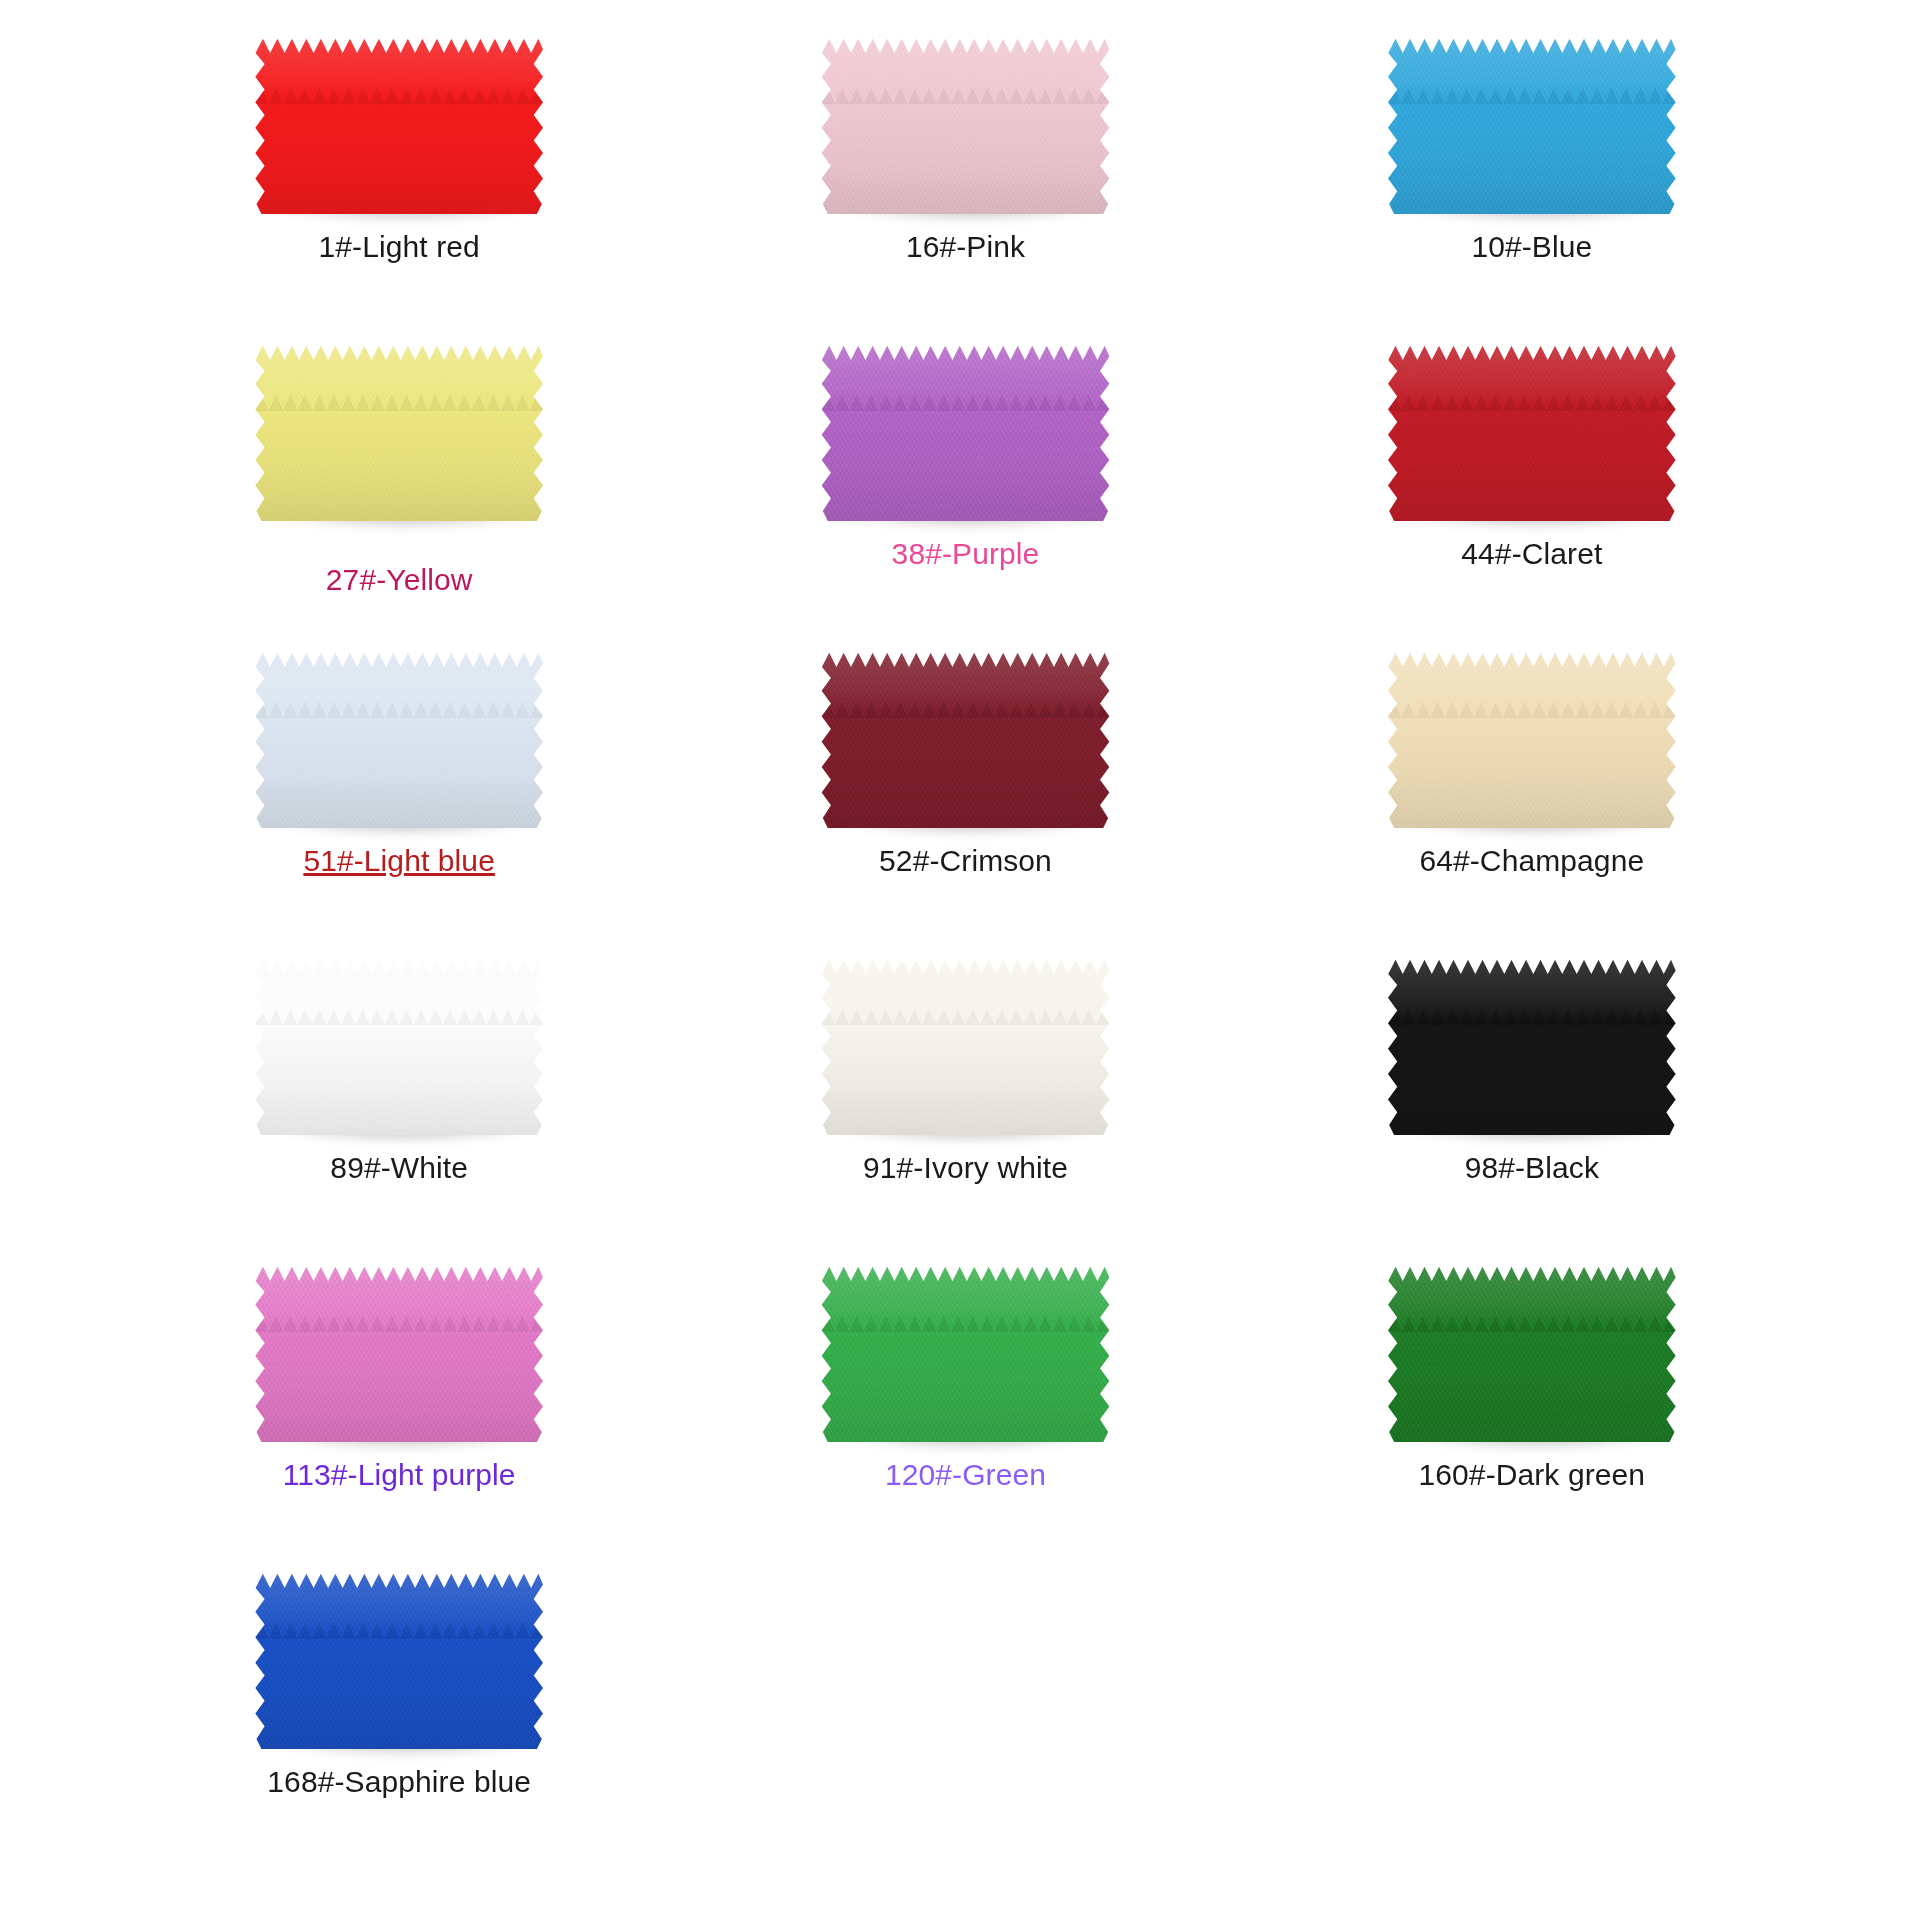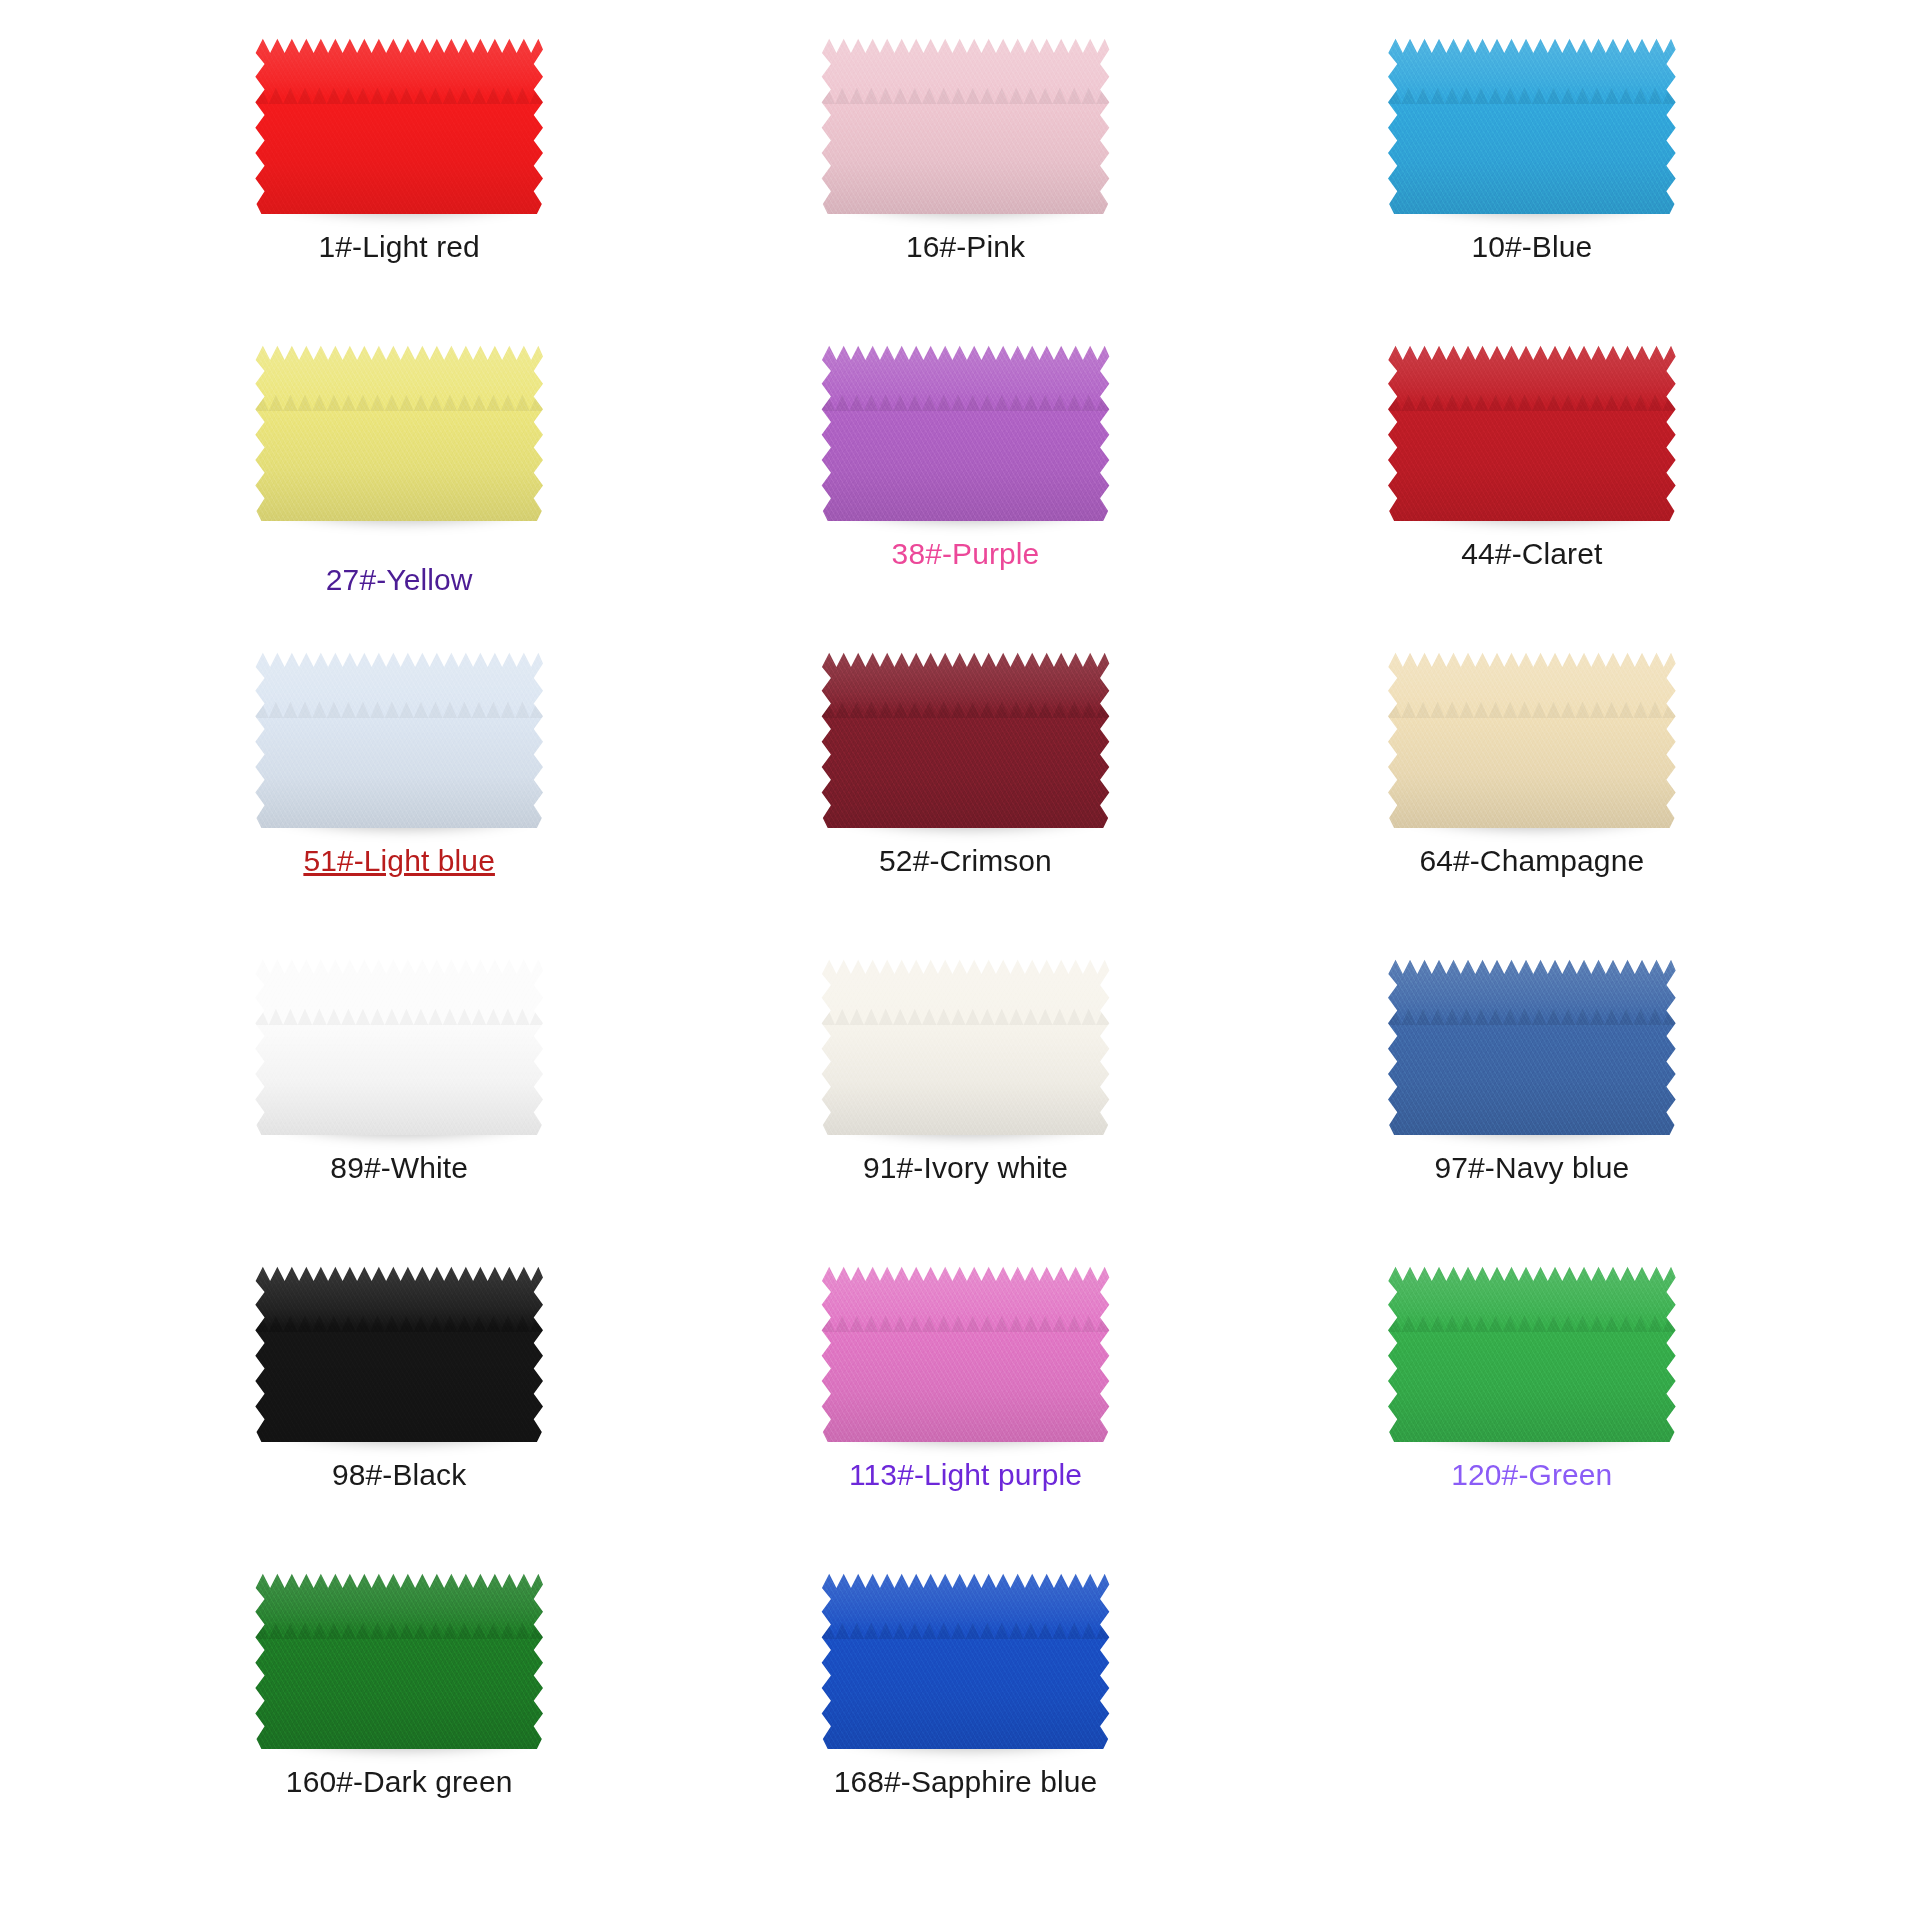--- a/index.html
+++ b/index.html
@@ -182,21 +182,21 @@
     <div class="cell">
       <div class="swatch-wrap">
         <div class="shadow"></div>
         <div class="swatch">
           <div class="base" style="background: rgb(236, 230, 126);"></div>
           <div class="shade"></div>
           <div class="weave"></div>
           <div class="fold" style="background: rgba(0, 0, 0, 0.09);"></div>
         </div>
       </div>
-      <div class="caption" style="color: #4c1d95; margin-top: 31px;">27#-Yellow</div>
+      <div class="caption" style="color: #be185d; margin-top: 31px;">27#-Yellow</div>
     </div>
     <div class="cell">
       <div class="swatch-wrap">
         <div class="shadow"></div>
         <div class="swatch">
           <div class="base" style="background: rgb(177, 99, 198);"></div>
           <div class="shade"></div>
           <div class="weave"></div>
           <div class="fold" style="background: rgba(0, 0, 0, 0.12);"></div>
         </div>
@@ -267,32 +267,20 @@
       <div class="swatch-wrap">
         <div class="shadow"></div>
         <div class="swatch">
           <div class="base" style="background: rgb(247, 244, 236);"></div>
           <div class="shade"></div>
           <div class="weave"></div>
           <div class="fold" style="background: rgba(0, 0, 0, 0.07);"></div>
         </div>
       </div>
       <div class="caption" style="color: rgb(26, 26, 26);">91#-Ivory white</div>
-    </div>
-    <div class="cell">
-      <div class="swatch-wrap">
-        <div class="shadow"></div>
-        <div class="swatch">
-          <div class="base" style="background: rgb(63, 104, 168);"></div>
-          <div class="shade"></div>
-          <div class="weave"></div>
-          <div class="fold" style="background: rgba(0, 0, 0, 0.14);"></div>
-        </div>
-      </div>
-      <div class="caption" style="color: rgb(26, 26, 26);">97#-Navy blue</div>
     </div>
     <div class="cell">
       <div class="swatch-wrap">
         <div class="shadow"></div>
         <div class="swatch">
           <div class="base" style="background: rgb(21, 21, 21);"></div>
           <div class="shade"></div>
           <div class="weave"></div>
           <div class="fold" style="background: rgba(0, 0, 0, 0.3);"></div>
         </div>

